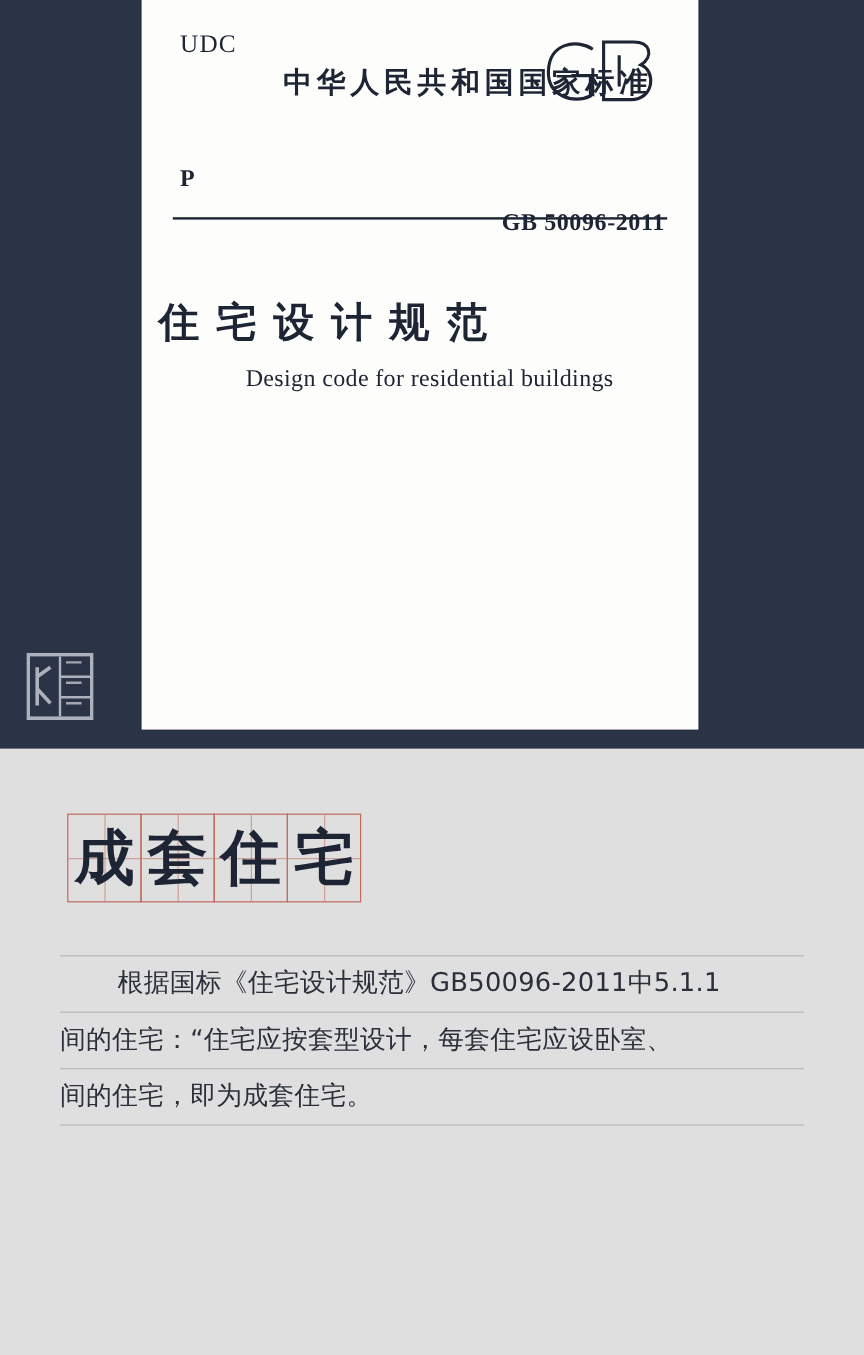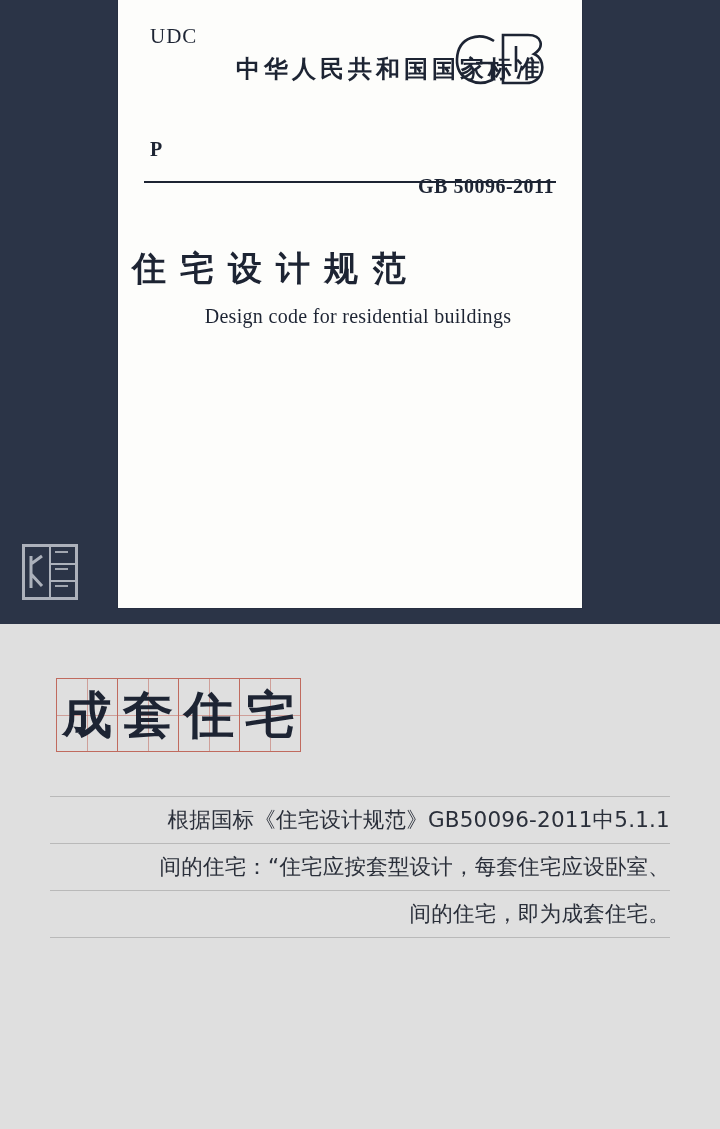--- a/index.html
+++ b/index.html
@@ -185,21 +185,20 @@
   }
   .body-line {
     position: relative;
     font-family: "DejaVu Sans", sans-serif;
     font-size: 21.5px;
     line-height: 46px;
     color: #2a2f3a;
     border-bottom: 1px solid #b9b9b9;
     white-space: pre;
     letter-spacing: 0.2px;
-    text-align: right;
   }
   .body-line:first-child { border-top: 1px solid #b9b9b9; }
   .indent { padding-left: 48px; }
 </style>
 </head>
 <body>
 
 <section class="top-section">
 
   <div class="cover">

